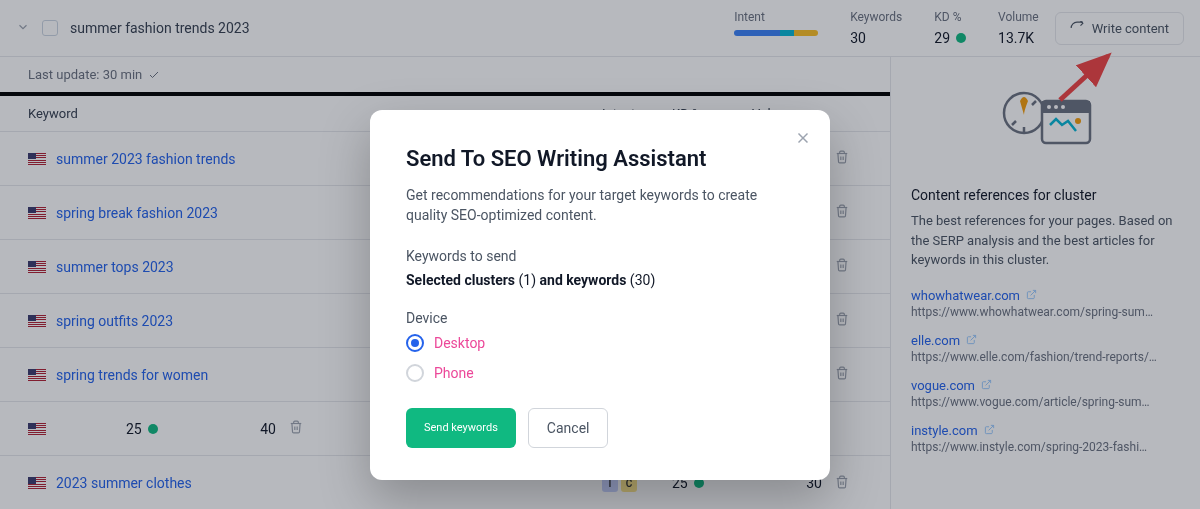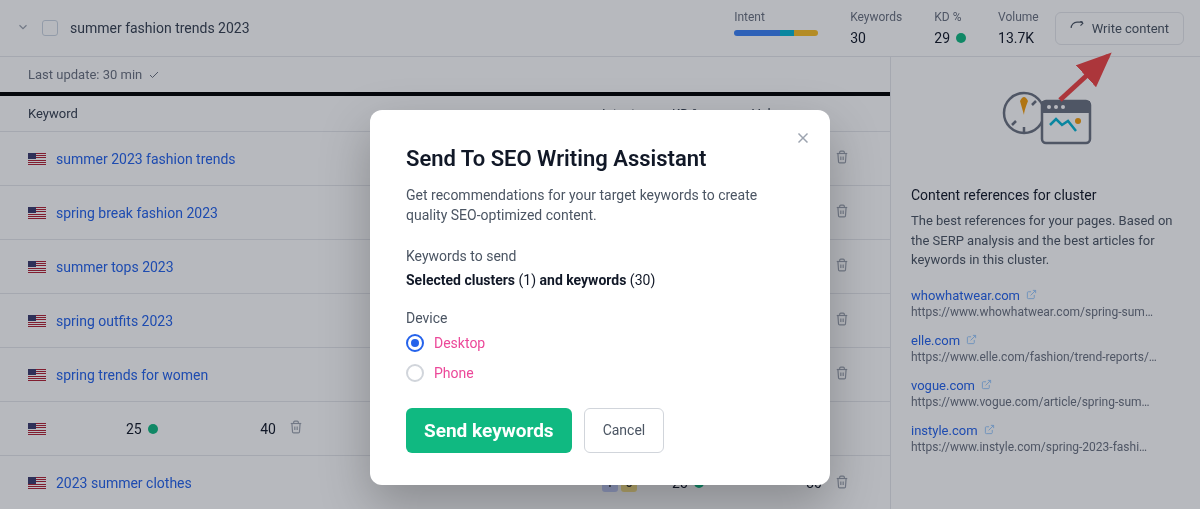--- a/index.html
+++ b/index.html
@@ -51,21 +51,21 @@
 .modal h2{font-size:22px;font-weight:600;margin-bottom:14px;color:#111827}
 .modal-close{position:absolute;top:18px;right:18px;color:#9ca3af;cursor:pointer;font-size:20px}
 .modal p{font-size:14px;color:#4b5563;line-height:1.45;margin-bottom:22px}
 .sec-lbl{font-size:14px;color:#4b5563;margin-bottom:8px}
 .sel-line{font-size:14px;color:#111827;margin-bottom:22px}
 .radio-row{display:flex;align-items:center;gap:10px;margin-bottom:12px;font-size:14px;color:#ec4899;cursor:pointer}
 .radio{width:18px;height:18px;border-radius:50%;border:2px solid #d1d5db;display:flex;align-items:center;justify-content:center}
 .radio.on{border-color:#2563eb}
 .radio.on::after{content:"";width:8px;height:8px;border-radius:50%;background:#2563eb}
 .btns{display:flex;gap:12px;margin-top:26px}
-.btn-primary{background:#10b981;color:#fff;border:none;border-radius:6px;padding:11px 18px;font-size:19px;font-weight:700;cursor:pointer}
+.btn-primary{background:#10b981;color:#fff;border:none;border-radius:6px;padding:11px 18px;font-size:11px;font-weight:400;cursor:pointer}
 .btn-sec{background:#fff;border:1px solid #d1d5db;border-radius:6px;padding:11px 18px;font-size:14px;color:#4b5563;cursor:pointer}
 .sort-ic{color:#9ca3af;font-size:10px}
 </style>
 </head>
 <body>
 
 <div class="wrap">
   <div class="topbar">
     <span class="chev">
       <svg width="14" height="14" viewBox="0 0 24 24" fill="none" stroke="currentColor" stroke-width="2">

